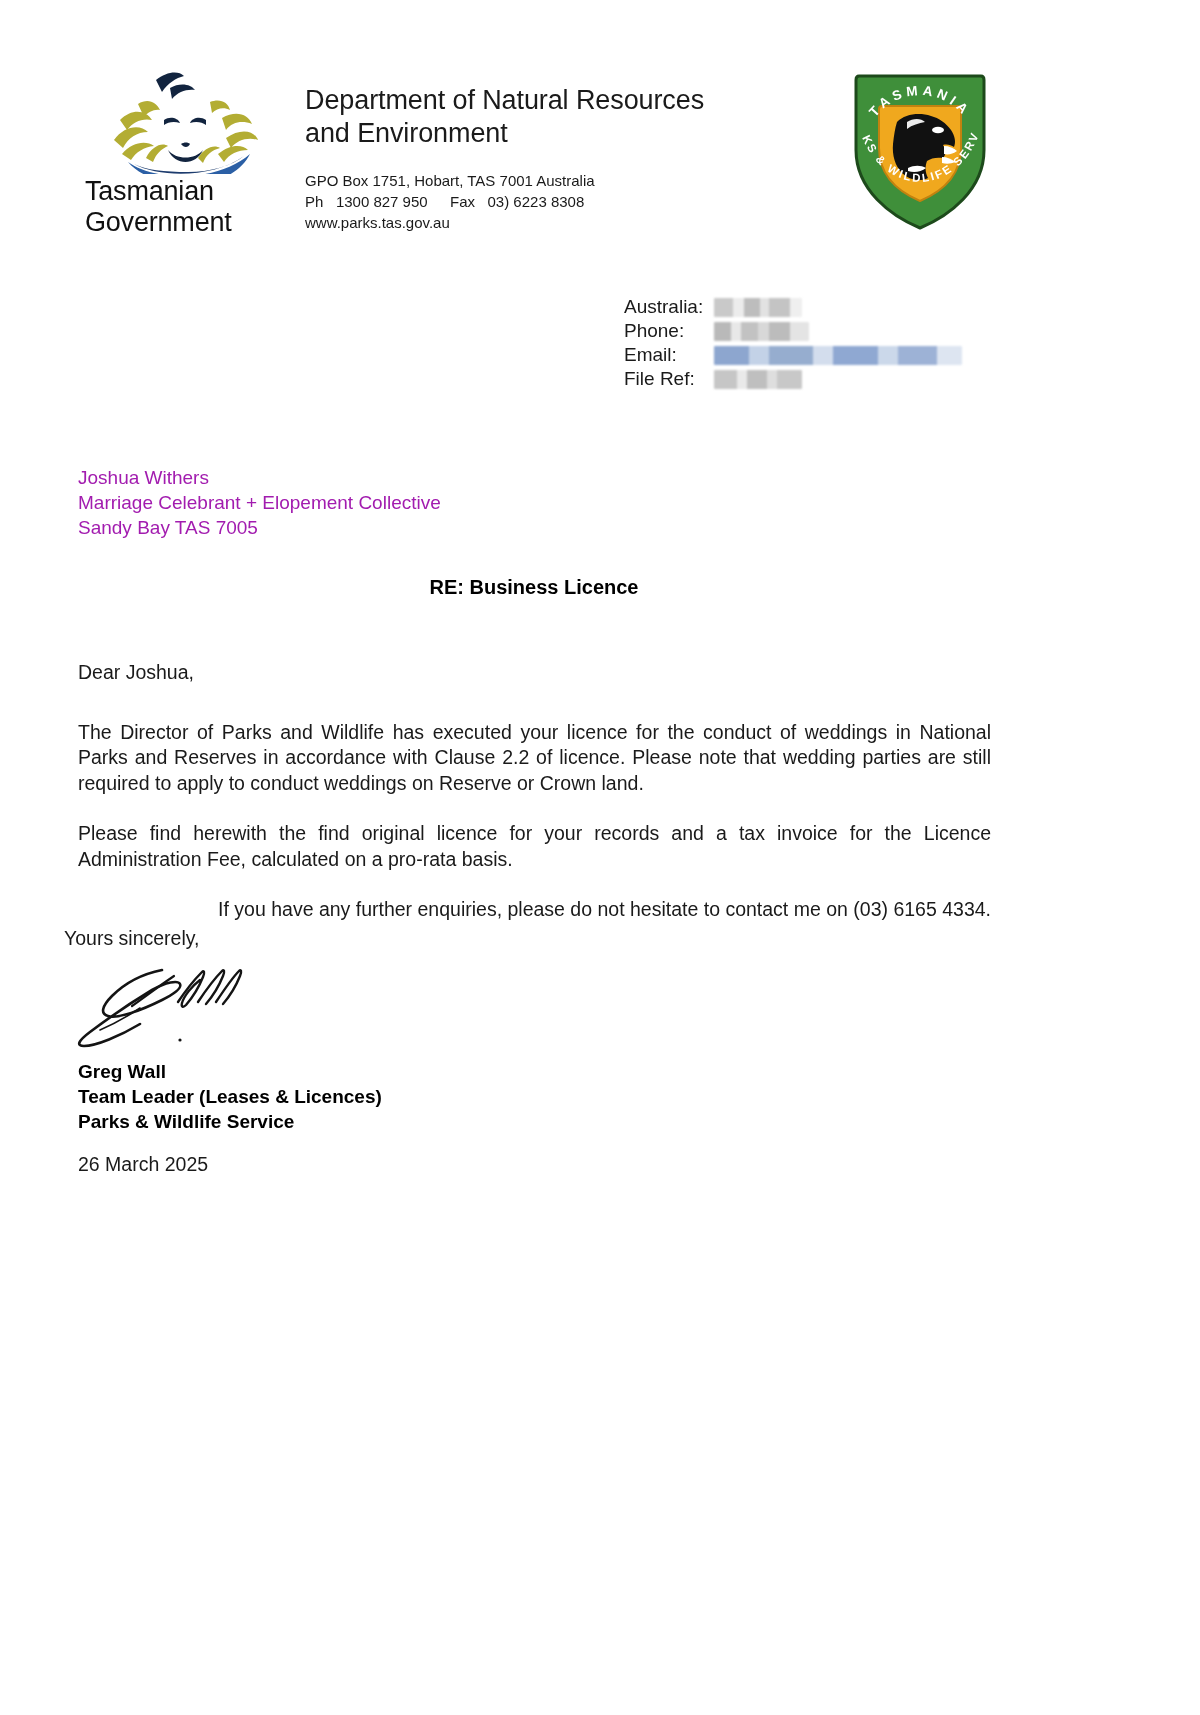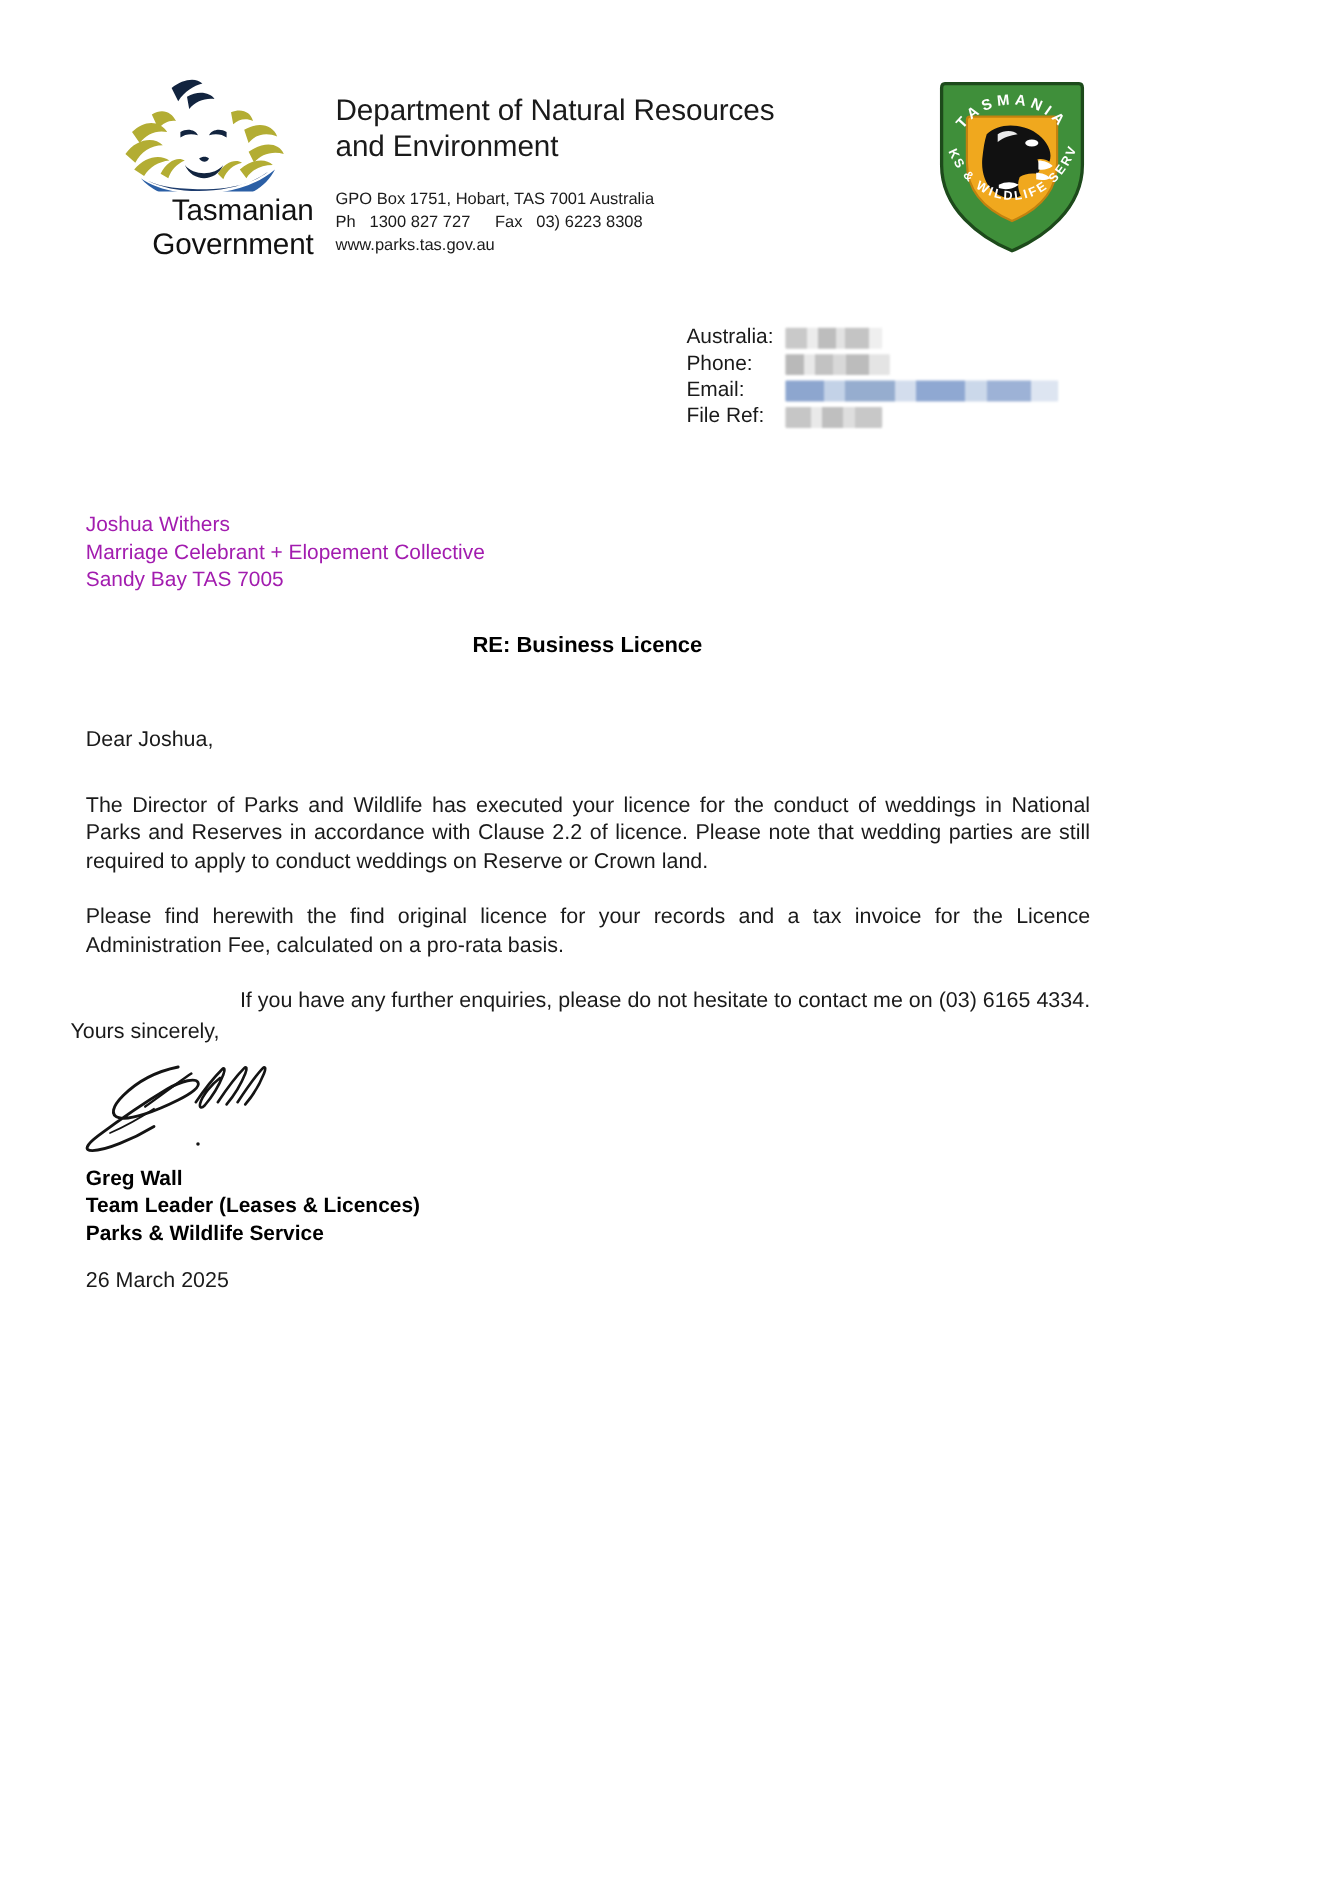--- a/index.html
+++ b/index.html
@@ -22,21 +22,21 @@
     left: 0; top: 0;
     width: 1200px;
     height: 260px;
   }
 
   .tas-logo-block {
     position: absolute;
     left: 85px;
     top: 62px;
     width: 200px;
-    text-align: right;
+    text-align: left;
   }
   .tas-logo-mark {
     width: 175px;
     height: 112px;
     margin: 0 auto;
     position: relative;
   }
   .tas-logo-mark svg { display: block; }
   .tas-wordmark {
     margin-top: 2px;
@@ -269,21 +269,21 @@
   <div class="dept-block">
     <div class="dept-title">
       <div>Department of Natural Resources</div>
       <div>and Environment</div>
     </div>
     <div class="dept-contact">
       <div>GPO Box 1751, Hobart, TAS 7001 Australia</div>
       <div class="ph-line">
         <span>Ph</span>
         <span>&nbsp;</span>
-        <span>1300 827 727</span>
+        <span>1300 827 950</span>
         <span class="gap"></span>
         <span>Fax</span>
         <span>&nbsp;</span>
         <span>03) 6223 8308</span>
       </div>
       <div>www.parks.tas.gov.au</div>
     </div>
   </div>
 
   <div class="pws-badge">

